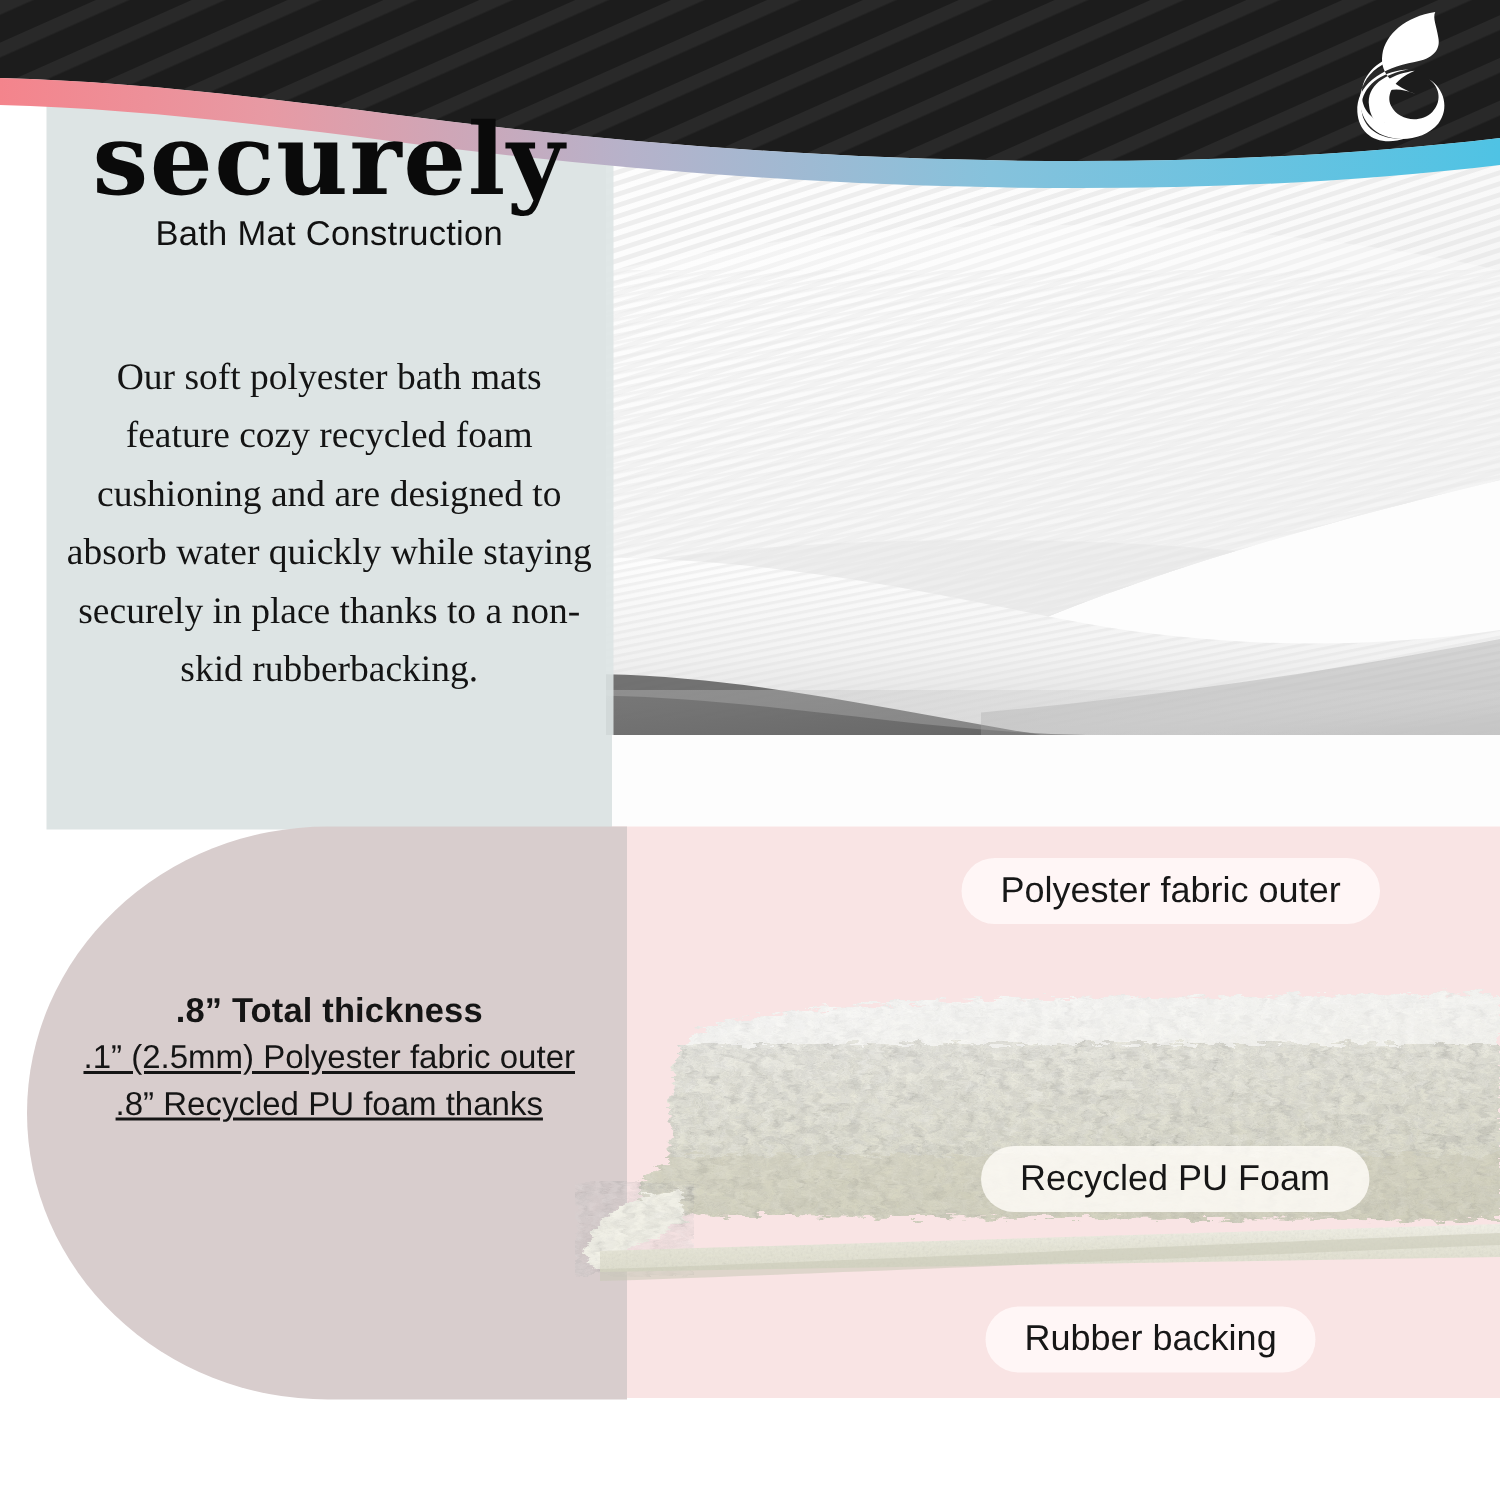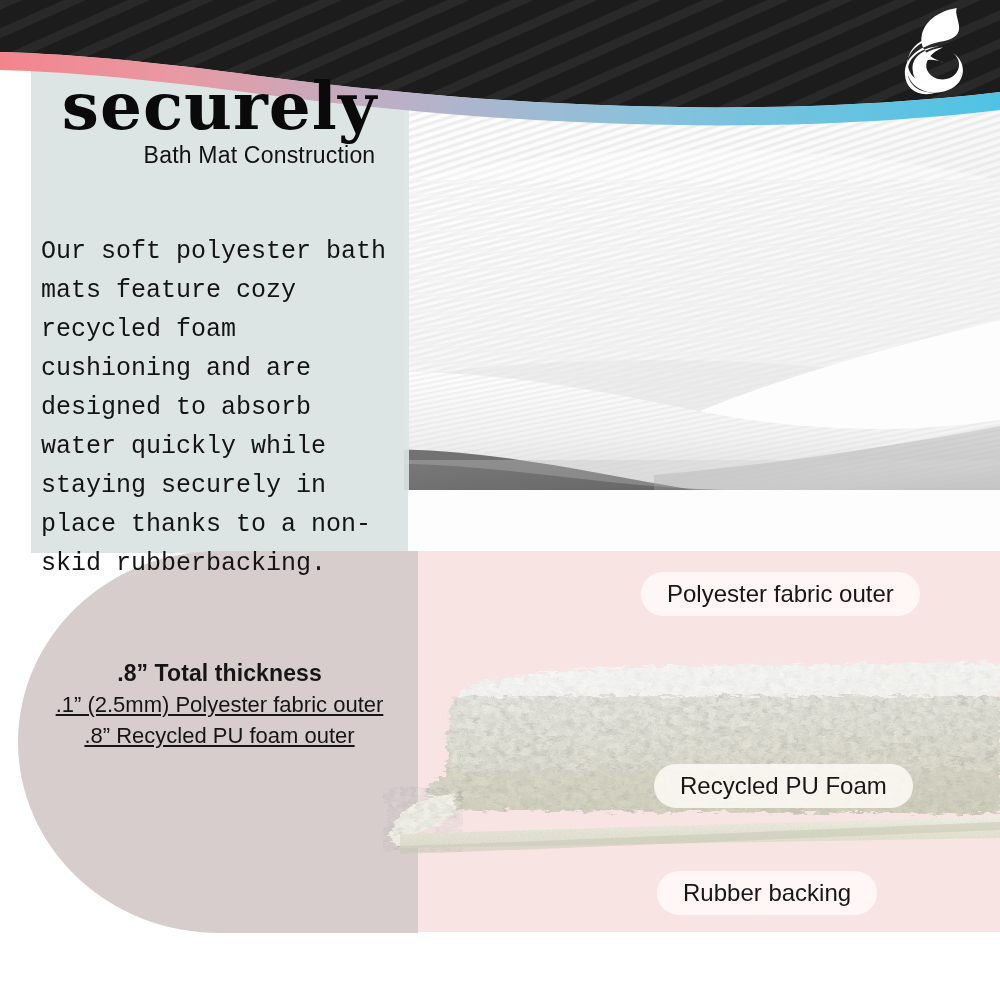--- a/index.html
+++ b/index.html
@@ -77,25 +77,25 @@
     color:#0a0a0a;
   }
   .subhead{
     position:absolute;left:31px;top:142px;width:377px;
     text-align:center;
     font-family:"Liberation Sans", sans-serif;
     font-weight:400;
     font-size:23px;
     letter-spacing:0.2px;
     color:#111111;
-    padding-left:40px;
   }
   .bodycopy{
     position:absolute;left:41px;top:232px;width:357px;
-    font-family:Liberation Mono, monospace;
+    text-align:center;
+    font-family:Liberation Serif, serif;
     font-weight:400;
     font-size:25px;
     line-height:39px;
     color:#141414;
   }
 
   .spec{
     position:absolute;left:41px;top:657px;width:357px;
     text-align:center;
     color:#151515;
@@ -325,21 +325,21 @@
 
   <div class="headline">securely</div>
 
   <div class="subhead">Bath Mat Construction</div>
 
   <div class="bodycopy">Our soft polyester bath mats feature cozy recycled foam cushioning and are designed to absorb water quickly while staying securely in place thanks to a non-skid rubberbacking.</div>
 
   <div class="spec">
     <div class="spec-title">.8” Total thickness</div>
     <div class="spec-line">.1” (2.5mm) Polyester fabric outer</div>
-    <div class="spec-line">.8” Recycled PU foam outer</div>
+    <div class="spec-line">.8” Recycled PU foam thanks</div>
   </div>
 
   <div class="pill pill-outer">Polyester fabric outer</div>
 
   <div class="pill pill-foam">Recycled PU Foam</div>
 
   <div class="pill pill-rubber">Rubber backing</div>
 
 </div>
 

